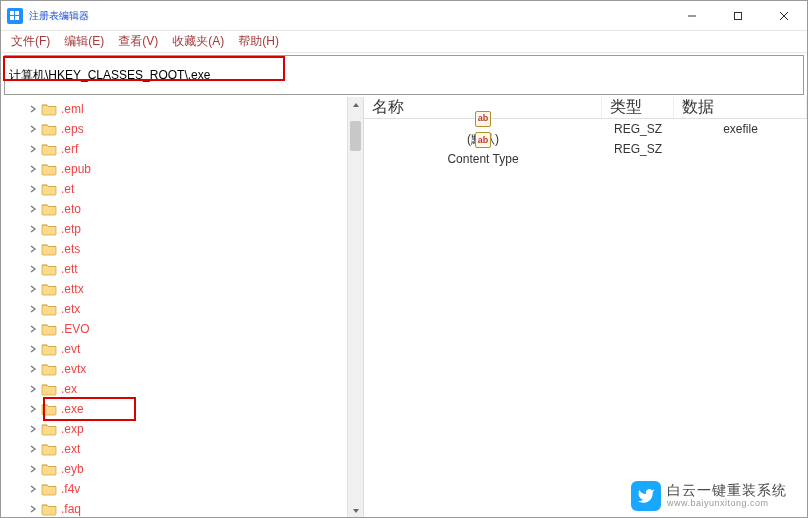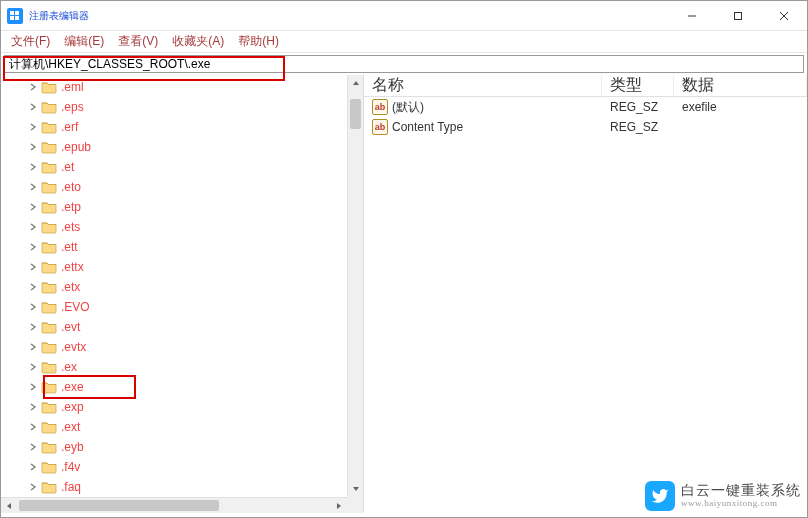--- a/index.html
+++ b/index.html
@@ -45,21 +45,21 @@
     gap: 2px;
     color: #a63a3a;
     font-size: 12px;
     border-bottom: 1px solid #e6e6e6;
   }
   .menubar .menu-item {
     padding: 2px 6px;
   }
 
   .addressbar {
-    height: 18px;
+    height: 40px;
     border: 1px solid #9a9a9a;
     margin: 2px 3px 2px 3px;
     display: flex;
     align-items: center;
     padding: 0 4px;
     font-size: 12px;
     color:#000;
     position: relative;
     z-index: 2;
   }
@@ -170,40 +170,39 @@
   .col-type { width: 72px; }
   .col-data { flex:1; }
 
   .list-rows { }
   .list-row {
     height: 20px;
     display:flex;
     align-items:center;
     font-size:12px;
   }
-  .list-row .cell { padding:0 8px; display:flex; align-items:center; }
+  .list-row .cell { padding:0 8px; display:flex; align-items:center;flex-direction:column; }
   .cell-name { width:238px; gap:4px; }
   .cell-type { width:72px; }
   .cell-data { flex:1; white-space:nowrap; overflow:hidden; }
   .reg-icon {
     width:16px; height:16px;
     display:flex; align-items:center; justify-content:center;
     border:1px solid #b38f2a;
     background:#fdf7ec;
     border-radius:2px;
   }
   .reg-icon span { font-size:9px; color:#c0392b; font-weight:600; line-height:1; }
 
   .watermark {
     position:absolute;
-    right:6px; bottom:6px;
+    right:20px; bottom:6px;
     display:flex; align-items:center;
     gap:6px;
     pointer-events:none;
-    font-family:Liberation Serif, serif;
   }
   .watermark .logo {
     width:30px; height:30px;
     background:#1aa7ff;
     border-radius:6px;
     display:flex; align-items:center; justify-content:center;
   }
   .watermark .txts { display:flex; flex-direction:column; line-height:1.1; }
   .watermark .line1 { font-size:14px; color:#4a4a4a; letter-spacing:1px; }
   .watermark .line2 { font-size:9px; color:#9a9a9a; letter-spacing:0.5px; }

